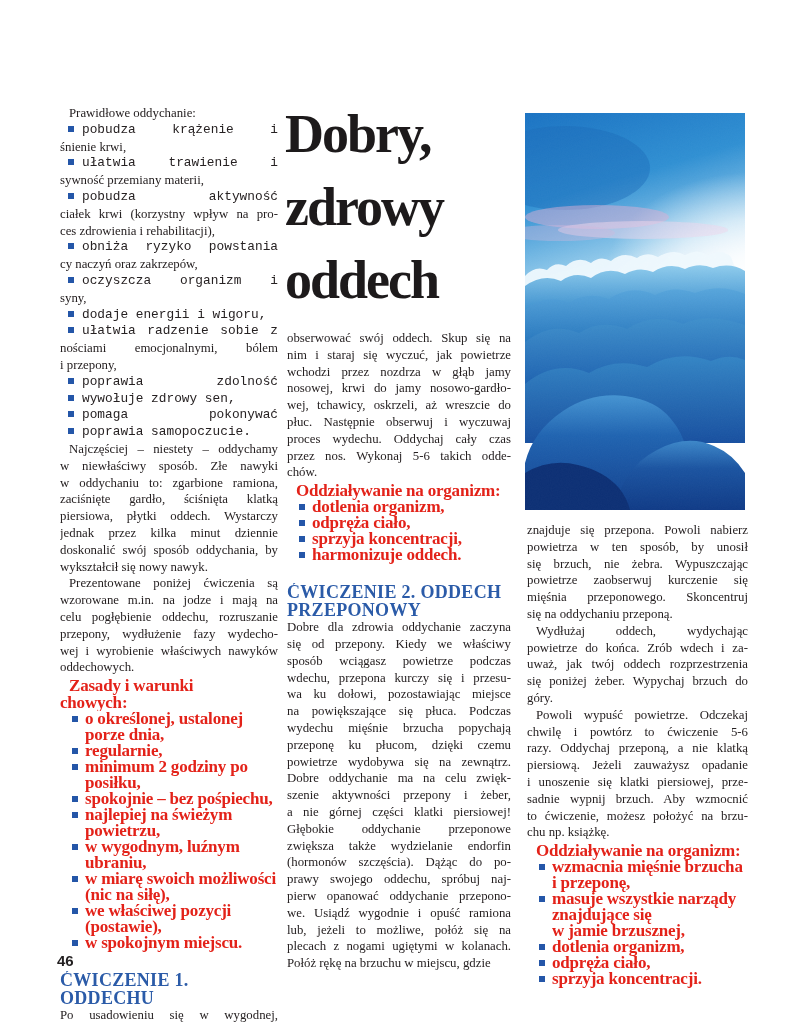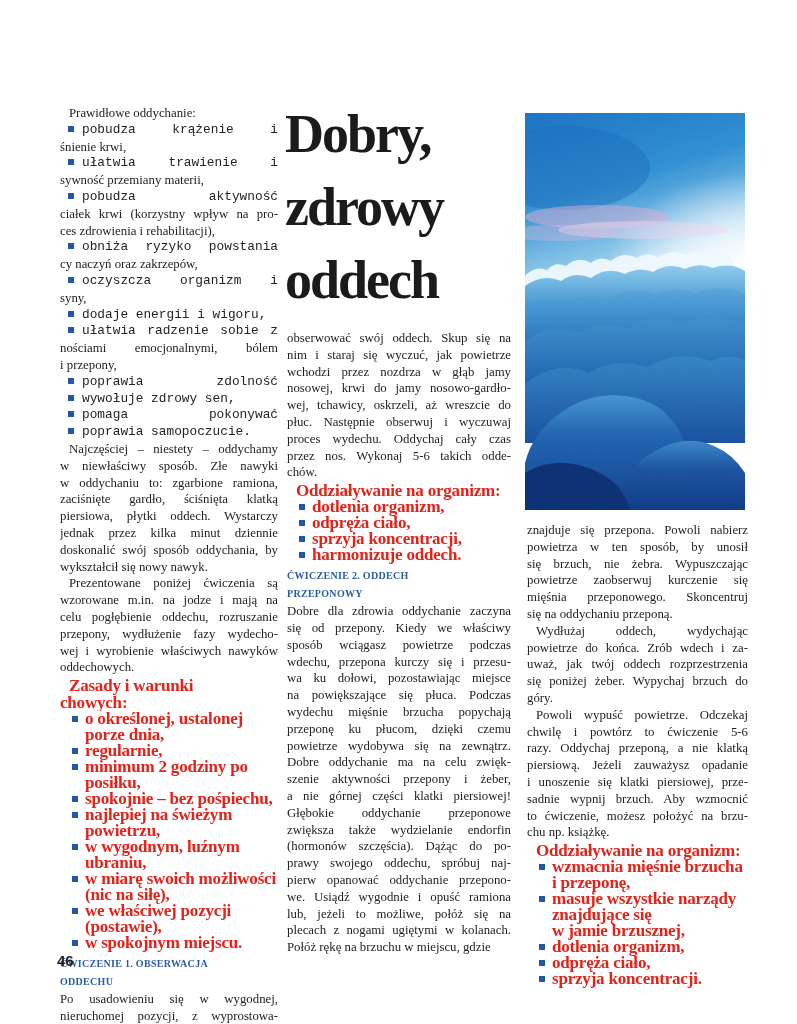--- a/index.html
+++ b/index.html
@@ -37,22 +37,22 @@
   
   .redtext{font-family:Liberation Serif, serif;font-weight:bold;
     font-size:17px;line-height:16px;color:var(--red);letter-spacing:-0.2px;}
   .redhead .ln:first-child{text-indent:9px;}
   .redhead-line{text-indent:9px;}
   .red-item{position:relative;padding-left:25px;white-space:pre-line;}
   .red-item::before{content:"";position:absolute;left:12px;top:5px;width:6px;height:6px;
     background:var(--bullet-blue);}
 
   
-  .exhead{font-family:"Liberation Serif",serif;font-weight:bold;font-size:10px;
-    line-height:18px;color:var(--head-blue);letter-spacing:0.3px;margin-top:4px;}
+  .exhead{font-family:"Liberation Serif",serif;font-weight:bold;font-size:18px;
+    line-height:18px;color:var(--head-blue);letter-spacing:0.3px;margin-top:20px;}
   .exhead .ln{max-height:18px;}
 
   
   .title{position:absolute;left:285px;top:98px;width:230px;
     font-family:Liberation Serif, serif;font-weight:bold;
     font-size:54px;line-height:73px;letter-spacing:-2px;color:#1d1a1b;}
   .title .ln{max-height:73px;}
 
   
   .photo{position:absolute;left:525px;top:113px;width:220px;height:397px;}

